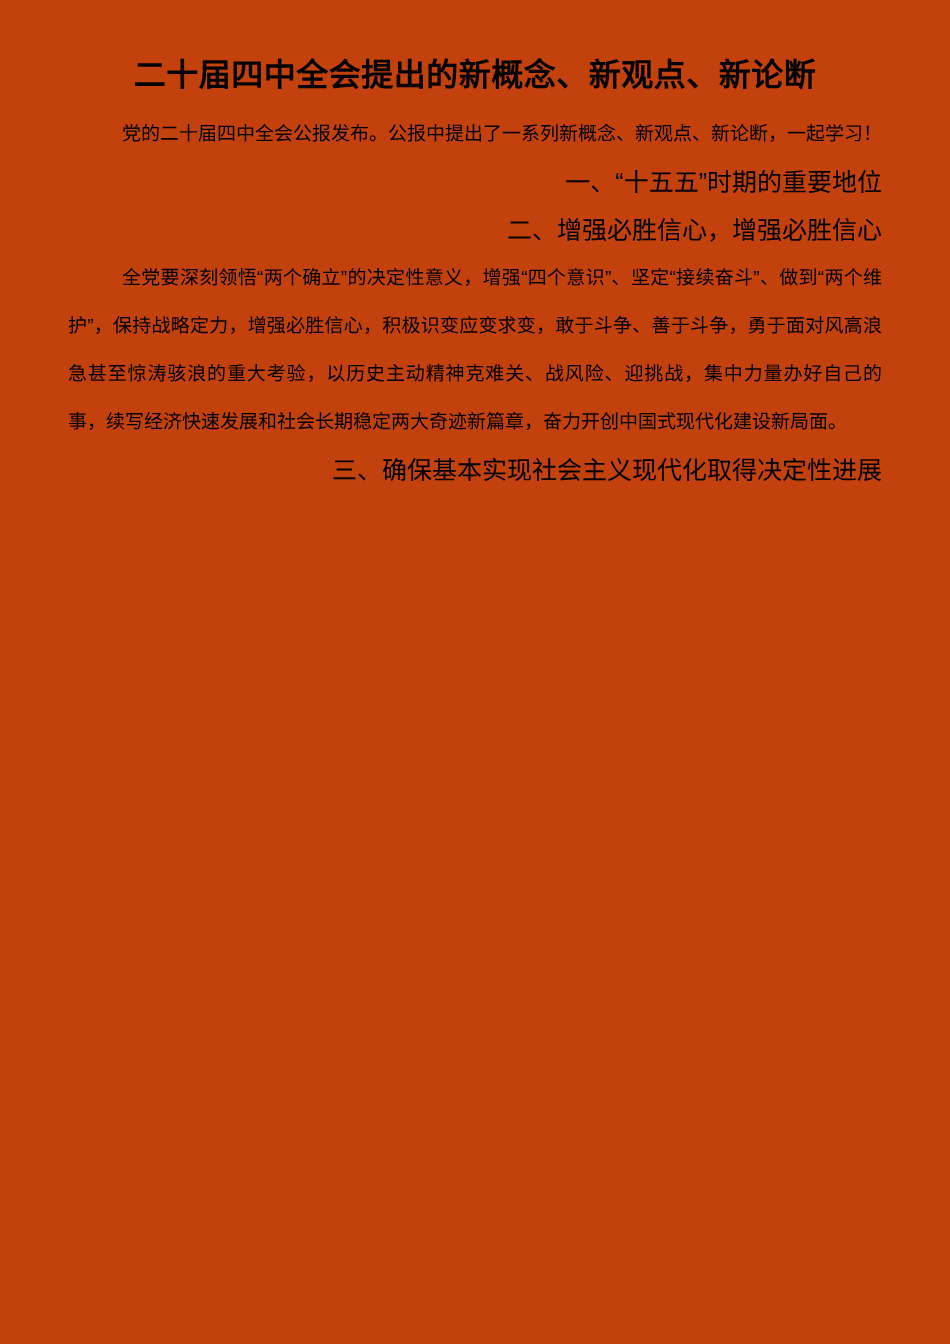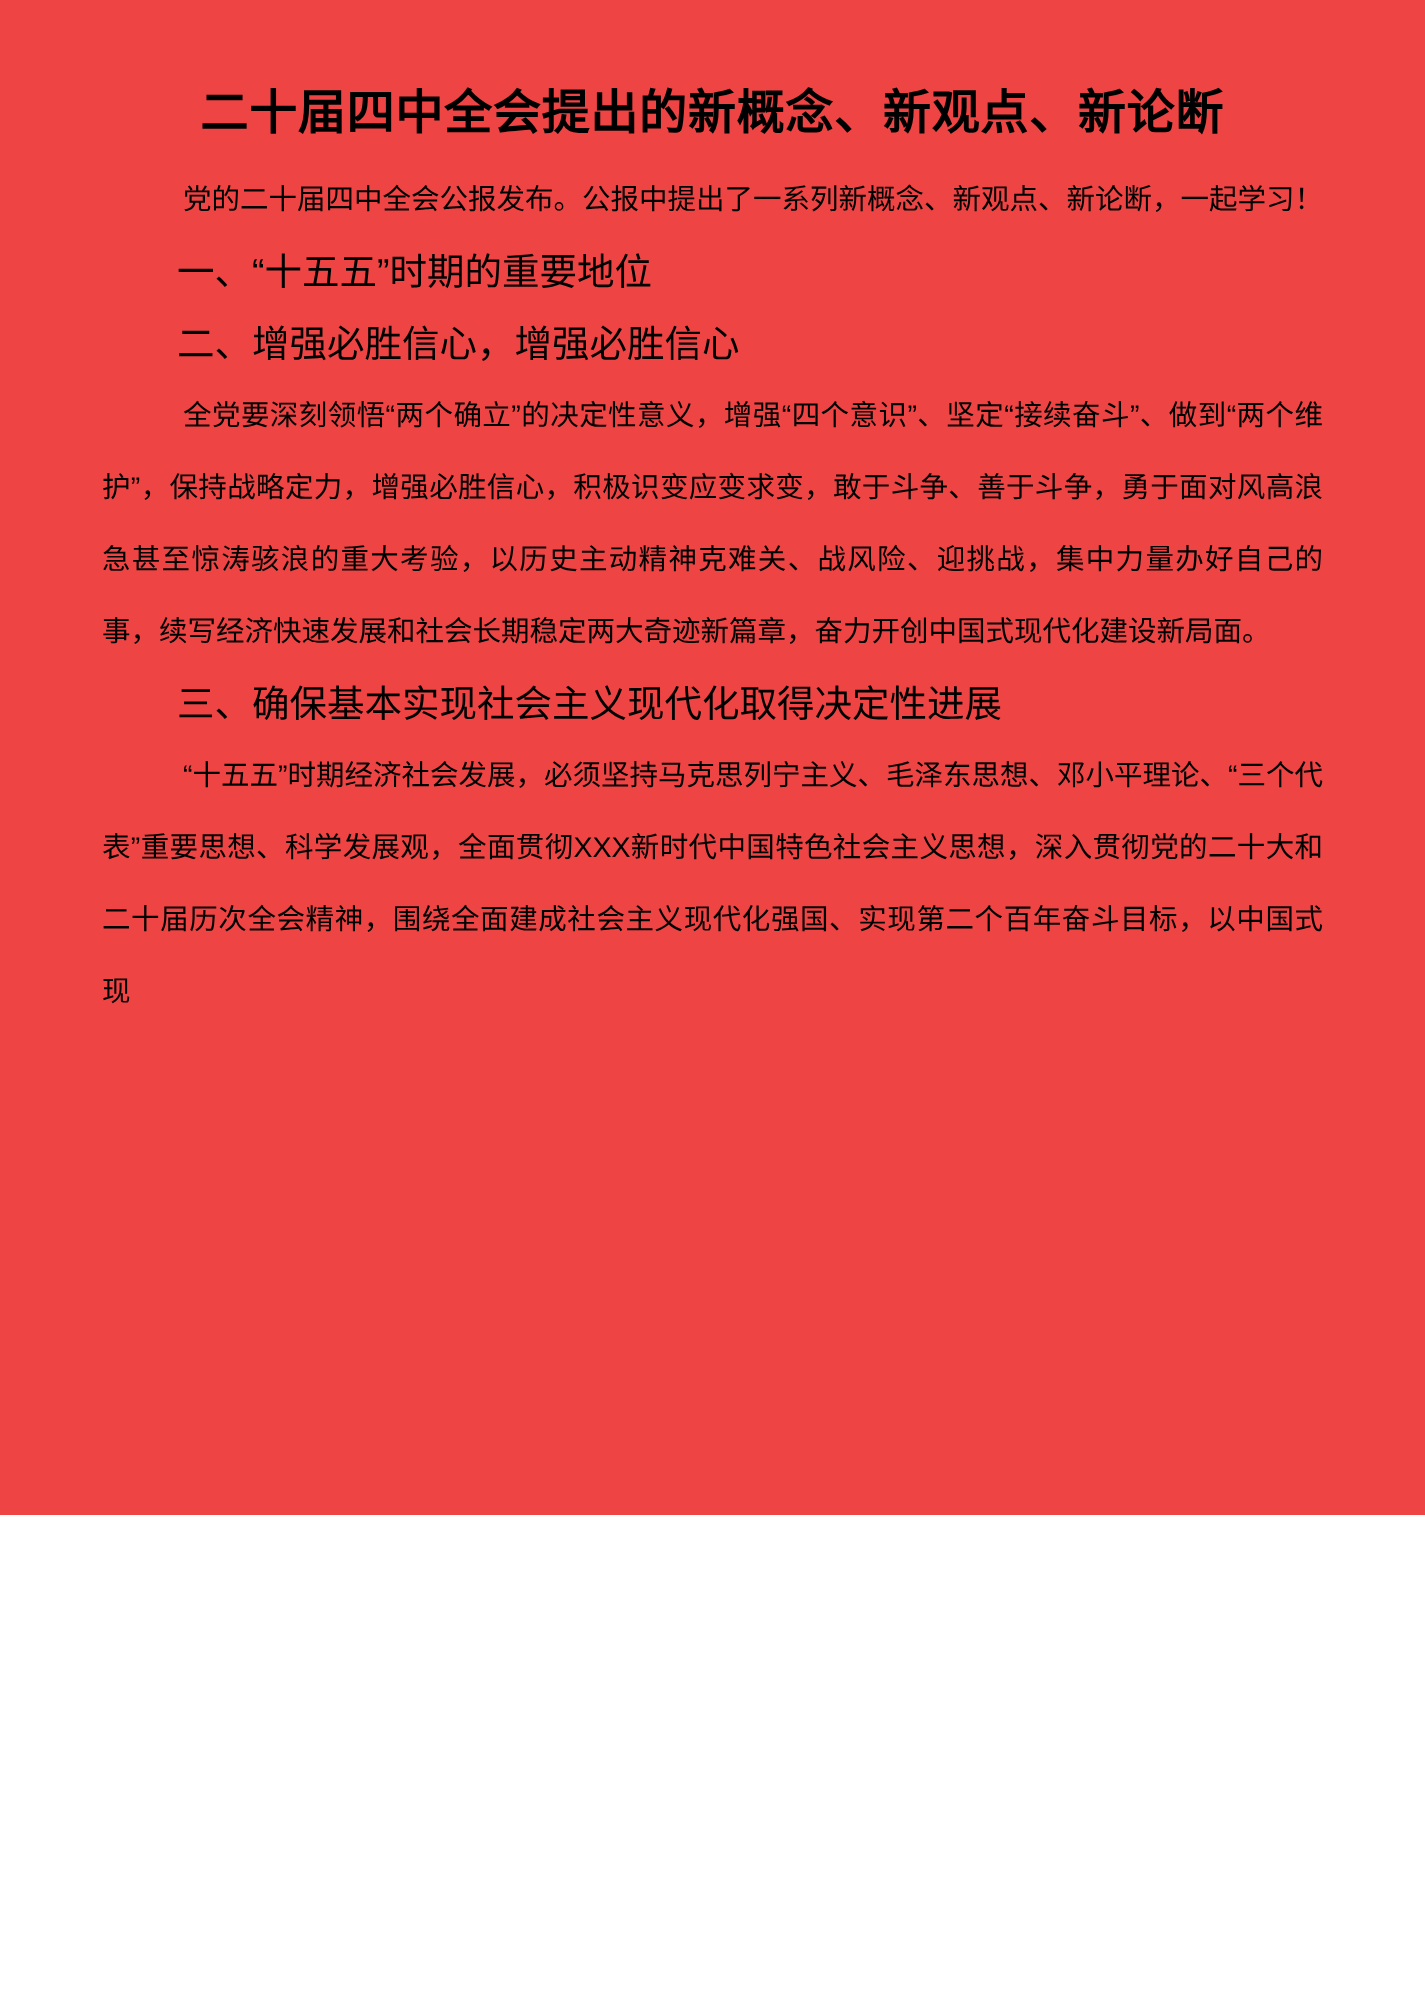--- a/index.html
+++ b/index.html
@@ -5,22 +5,22 @@
 <style>
   html, body {
     margin: 0;
     padding: 0;
     background: #ffffff;
   }
 
   .page {
     position: relative;
     width: 950px;
-    height: 1010px;
-    background: #ef4444;
+    height: 1344px;
+    background: #c2410c;
     margin: 0 auto;
     overflow: hidden;
     box-sizing: border-box;
   }
 
   .content {
     position: absolute;
     left: 68px;
     top: 52px;
     width: 814px;
@@ -50,21 +50,21 @@
     margin: 0;
     letter-spacing: 0px;
   }
 
   .section-heading {
     font-family: "Liberation Sans", "DejaVu Sans", sans-serif;
     font-size: 25px;
     font-weight: normal;
     color: #000000;
     line-height: 48px;
-    text-align: left;
+    text-align: right;
     text-indent: 50px;
     margin: 0;
     white-space: nowrap;
   }
 </style>
 </head>
 <body>
 
 <div class="page">
   <div class="content">
@@ -75,16 +75,15 @@
 
     <h2 class="section-heading">一、“十五五”时期的重要地位</h2>
 
 
     <h2 class="section-heading">二、增强必胜信心，增强必胜信心</h2>
 
     <p class="para">全党要深刻领悟“两个确立”的决定性意义，增强“四个意识”、坚定“接续奋斗”、做到“两个维护”，保持战略定力，增强必胜信心，积极识变应变求变，敢于斗争、善于斗争，勇于面对风高浪急甚至惊涛骇浪的重大考验，以历史主动精神克难关、战风险、迎挑战，集中力量办好自己的事，续写经济快速发展和社会长期稳定两大奇迹新篇章，奋力开创中国式现代化建设新局面。</p>
 
     <h2 class="section-heading">三、确保基本实现社会主义现代化取得决定性进展</h2>
 
-    <p class="para">“十五五”时期经济社会发展，必须坚持马克思列宁主义、毛泽东思想、邓小平理论、“三个代表”重要思想、科学发展观，全面贯彻XXX新时代中国特色社会主义思想，深入贯彻党的二十大和二十届历次全会精神，围绕全面建成社会主义现代化强国、实现第二个百年奋斗目标，以中国式现</p>
 
   </div>
 </div>
 
 </body></html>

